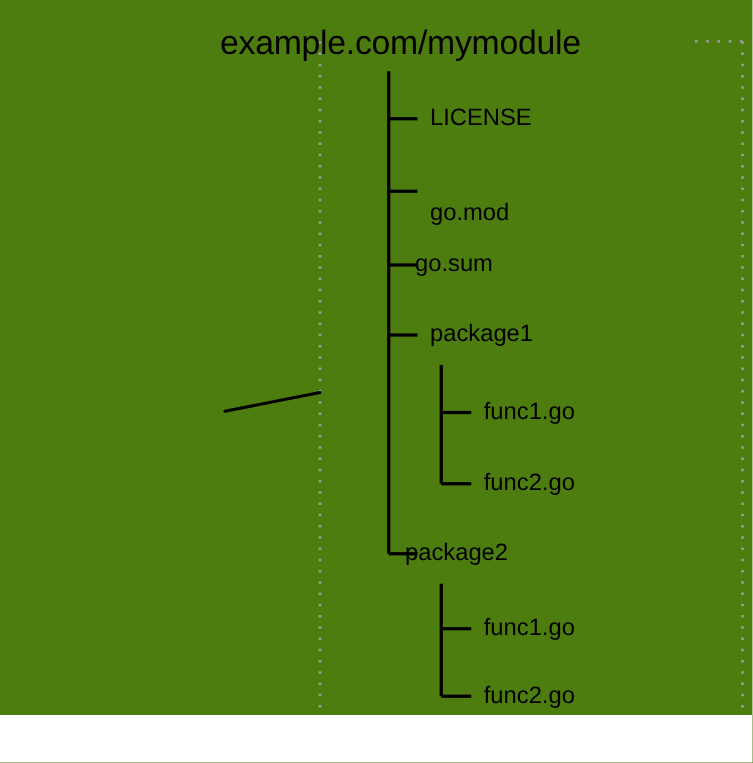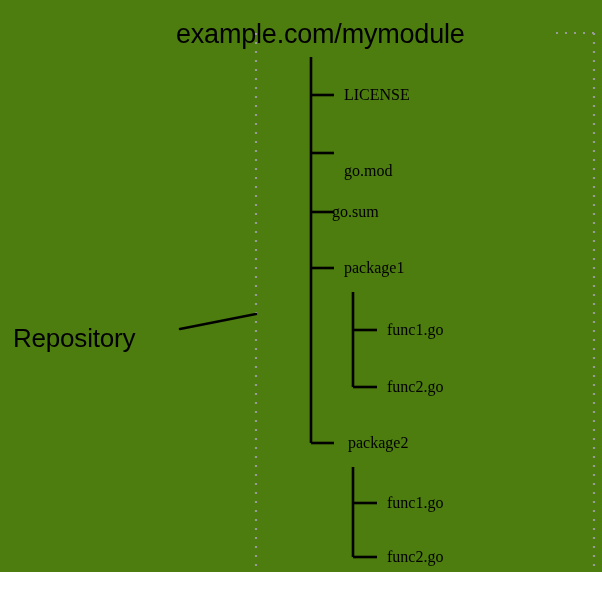--- a/index.html
+++ b/index.html
@@ -39,22 +39,22 @@
     top: 322px;
     font-family: "Liberation Sans", sans-serif;
     font-size: 26px;
     line-height: 33px;
     color: #000000;
     white-space: nowrap;
     letter-spacing: -0.2px;
   }
   .tree-entry-label {
     position: absolute;
-    font-family: Liberation Serif, serif;
-    font-size: 16px;
+    font-family: Liberation Sans, sans-serif;
+    font-size: 19px;
     color: #000000;
     white-space: nowrap;
     transform: translateY(-50%);
   }
 </style>
 </head>
 <body>
 
 <div id="canvas">
 
@@ -80,28 +80,27 @@
         <line x1="353" y1="387" x2="377" y2="387" stroke="#000000" stroke-width="2.6" stroke-linecap="butt"></line>
         <line x1="353" y1="467" x2="353" y2="557" stroke="#000000" stroke-width="2.6" stroke-linecap="butt"></line>
         <line x1="353" y1="503" x2="377" y2="503" stroke="#000000" stroke-width="2.6" stroke-linecap="butt"></line>
         <line x1="353" y1="557" x2="377" y2="557" stroke="#000000" stroke-width="2.6" stroke-linecap="butt"></line>
       </g>
   </svg>
 
   <div class="layer">
     <div id="module-title">example.com/mymodule</div>
 
-    <div id="repository-label">Repository</div>
 
     <div id="tree-labels">
         <div class="tree-entry-label" style="left: 344px; top: 95px;">LICENSE</div>
         <div class="tree-entry-label" style="left: 344px; top: 171px;">go.mod</div>
         <div class="tree-entry-label" style="left: 332px; top: 212px;">go.sum</div>
         <div class="tree-entry-label" style="left: 344px; top: 268px;">package1</div>
         <div class="tree-entry-label" style="left: 387px; top: 330px;">func1.go</div>
         <div class="tree-entry-label" style="left: 387px; top: 387px;">func2.go</div>
-        <div class="tree-entry-label" style="left: 348px; top: 443px;">package2</div>
+        <div class="tree-entry-label" style="left: 324px; top: 443px;">package2</div>
         <div class="tree-entry-label" style="left: 387px; top: 503px;">func1.go</div>
         <div class="tree-entry-label" style="left: 387px; top: 557px;">func2.go</div>
       </div>
   </div>
 
 </div>
 
 </body></html>

